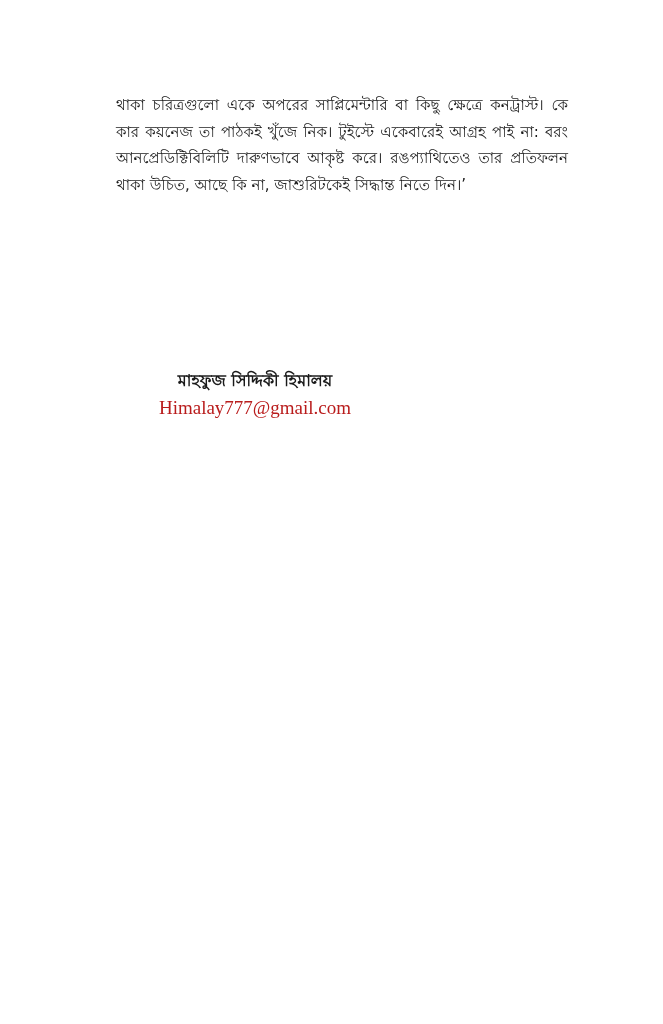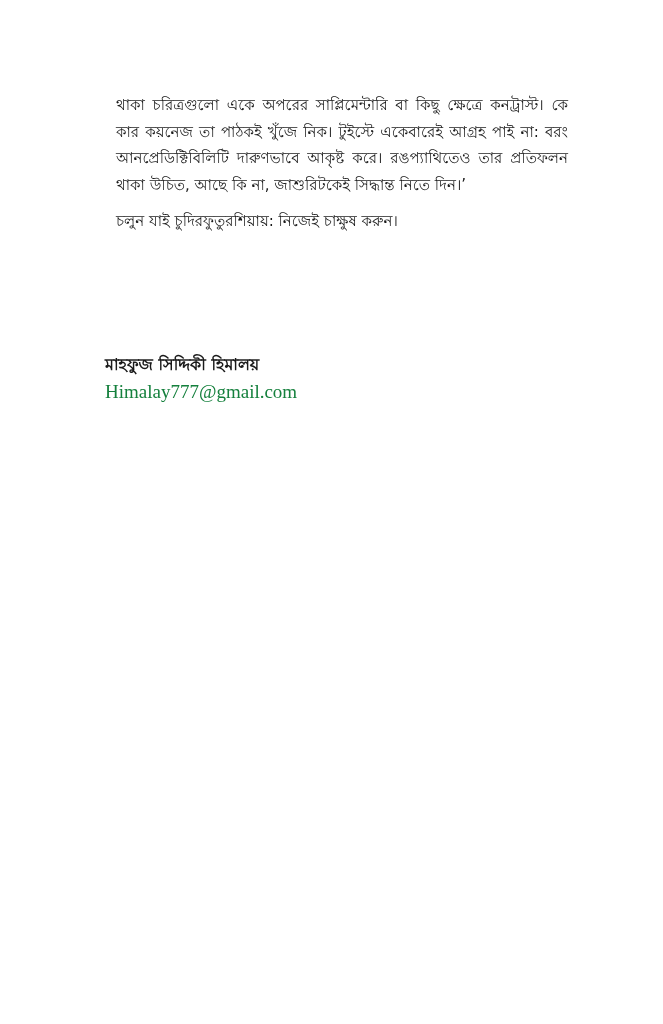--- a/index.html
+++ b/index.html
@@ -28,44 +28,44 @@
       text-align: justify;
       text-align-last: left;
       margin: 0;
     }
     .para + .para {
       margin-top: 10px;
     }
     .signature {
       position: absolute;
       left: 105px;
-      top: 352px;
+      top: 368px;
       width: 300px;
+      text-align: center;
     }
     .sig-name {
       font-size: 16px;
       font-weight: bold;
       line-height: 26px;
     }
     .sig-date {
       font-size: 16px;
       font-weight: bold;
       line-height: 26px;
     }
     .sig-email {
       font-family: "Liberation Serif", "DejaVu Serif", serif;
       font-size: 19px;
       line-height: 28px;
-      color: #15803d;
+      color: #b91c1c;
     }
   </style>
 </head>
 <body>
 
 <div class="page">
   <p class="para">থাকা চরিত্রগুলো একে অপরের সাপ্লিমেন্টারি বা কিছু ক্ষেত্রে কনট্রাস্ট। কে কার কয়নেজ তা পাঠকই খুঁজে নিক। টুইস্টে একেবারেই আগ্রহ পাই না: বরং আনপ্রেডিক্টিবিলিটি দারুণভাবে আকৃষ্ট করে। রঙপ্যাথিতেও তার প্রতিফলন থাকা উচিত, আছে কি না, জাশুরিটকেই সিদ্ধান্ত নিতে দিন।’</p>
-  <p class="para">চলুন যাই চুদিরফুতুরশিয়ায়: নিজেই চাক্ষুষ করুন।</p>
 </div>
 
 <div class="signature">
   <div class="sig-name">মাহফুজ সিদ্দিকী হিমালয়</div>
   <div class="sig-email">Himalay777@gmail.com</div>
 </div>
 
 </body></html>

